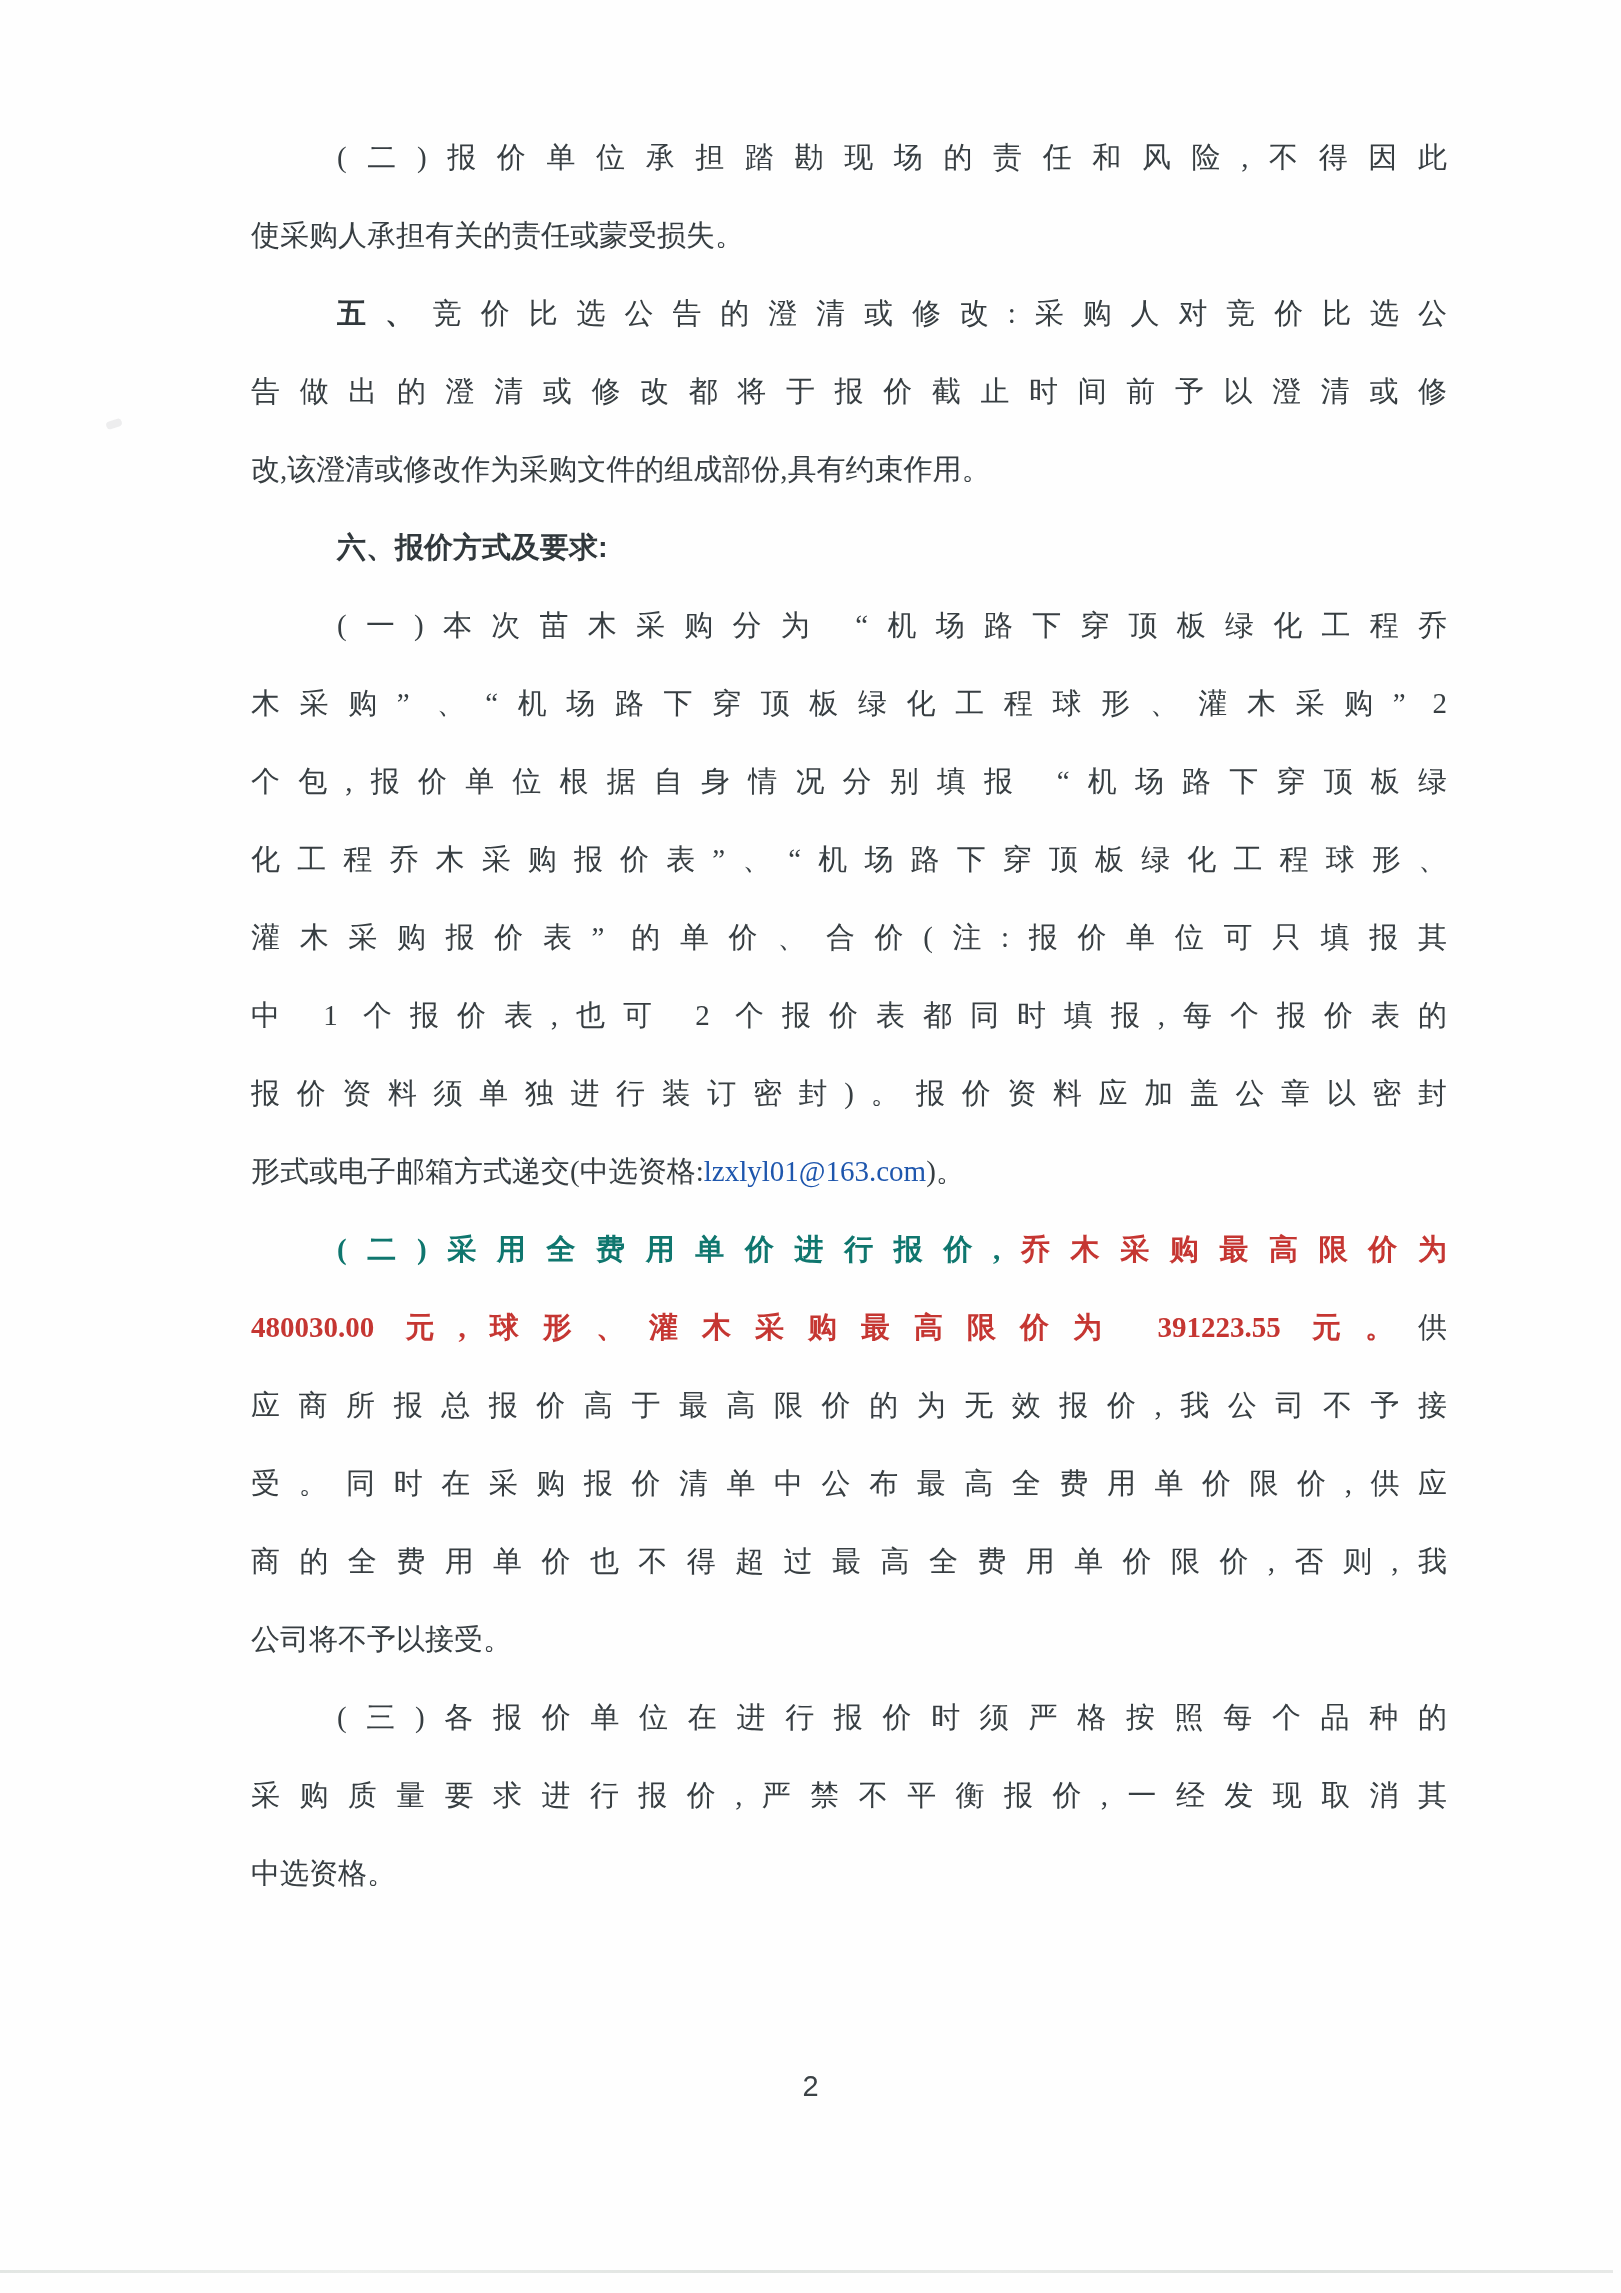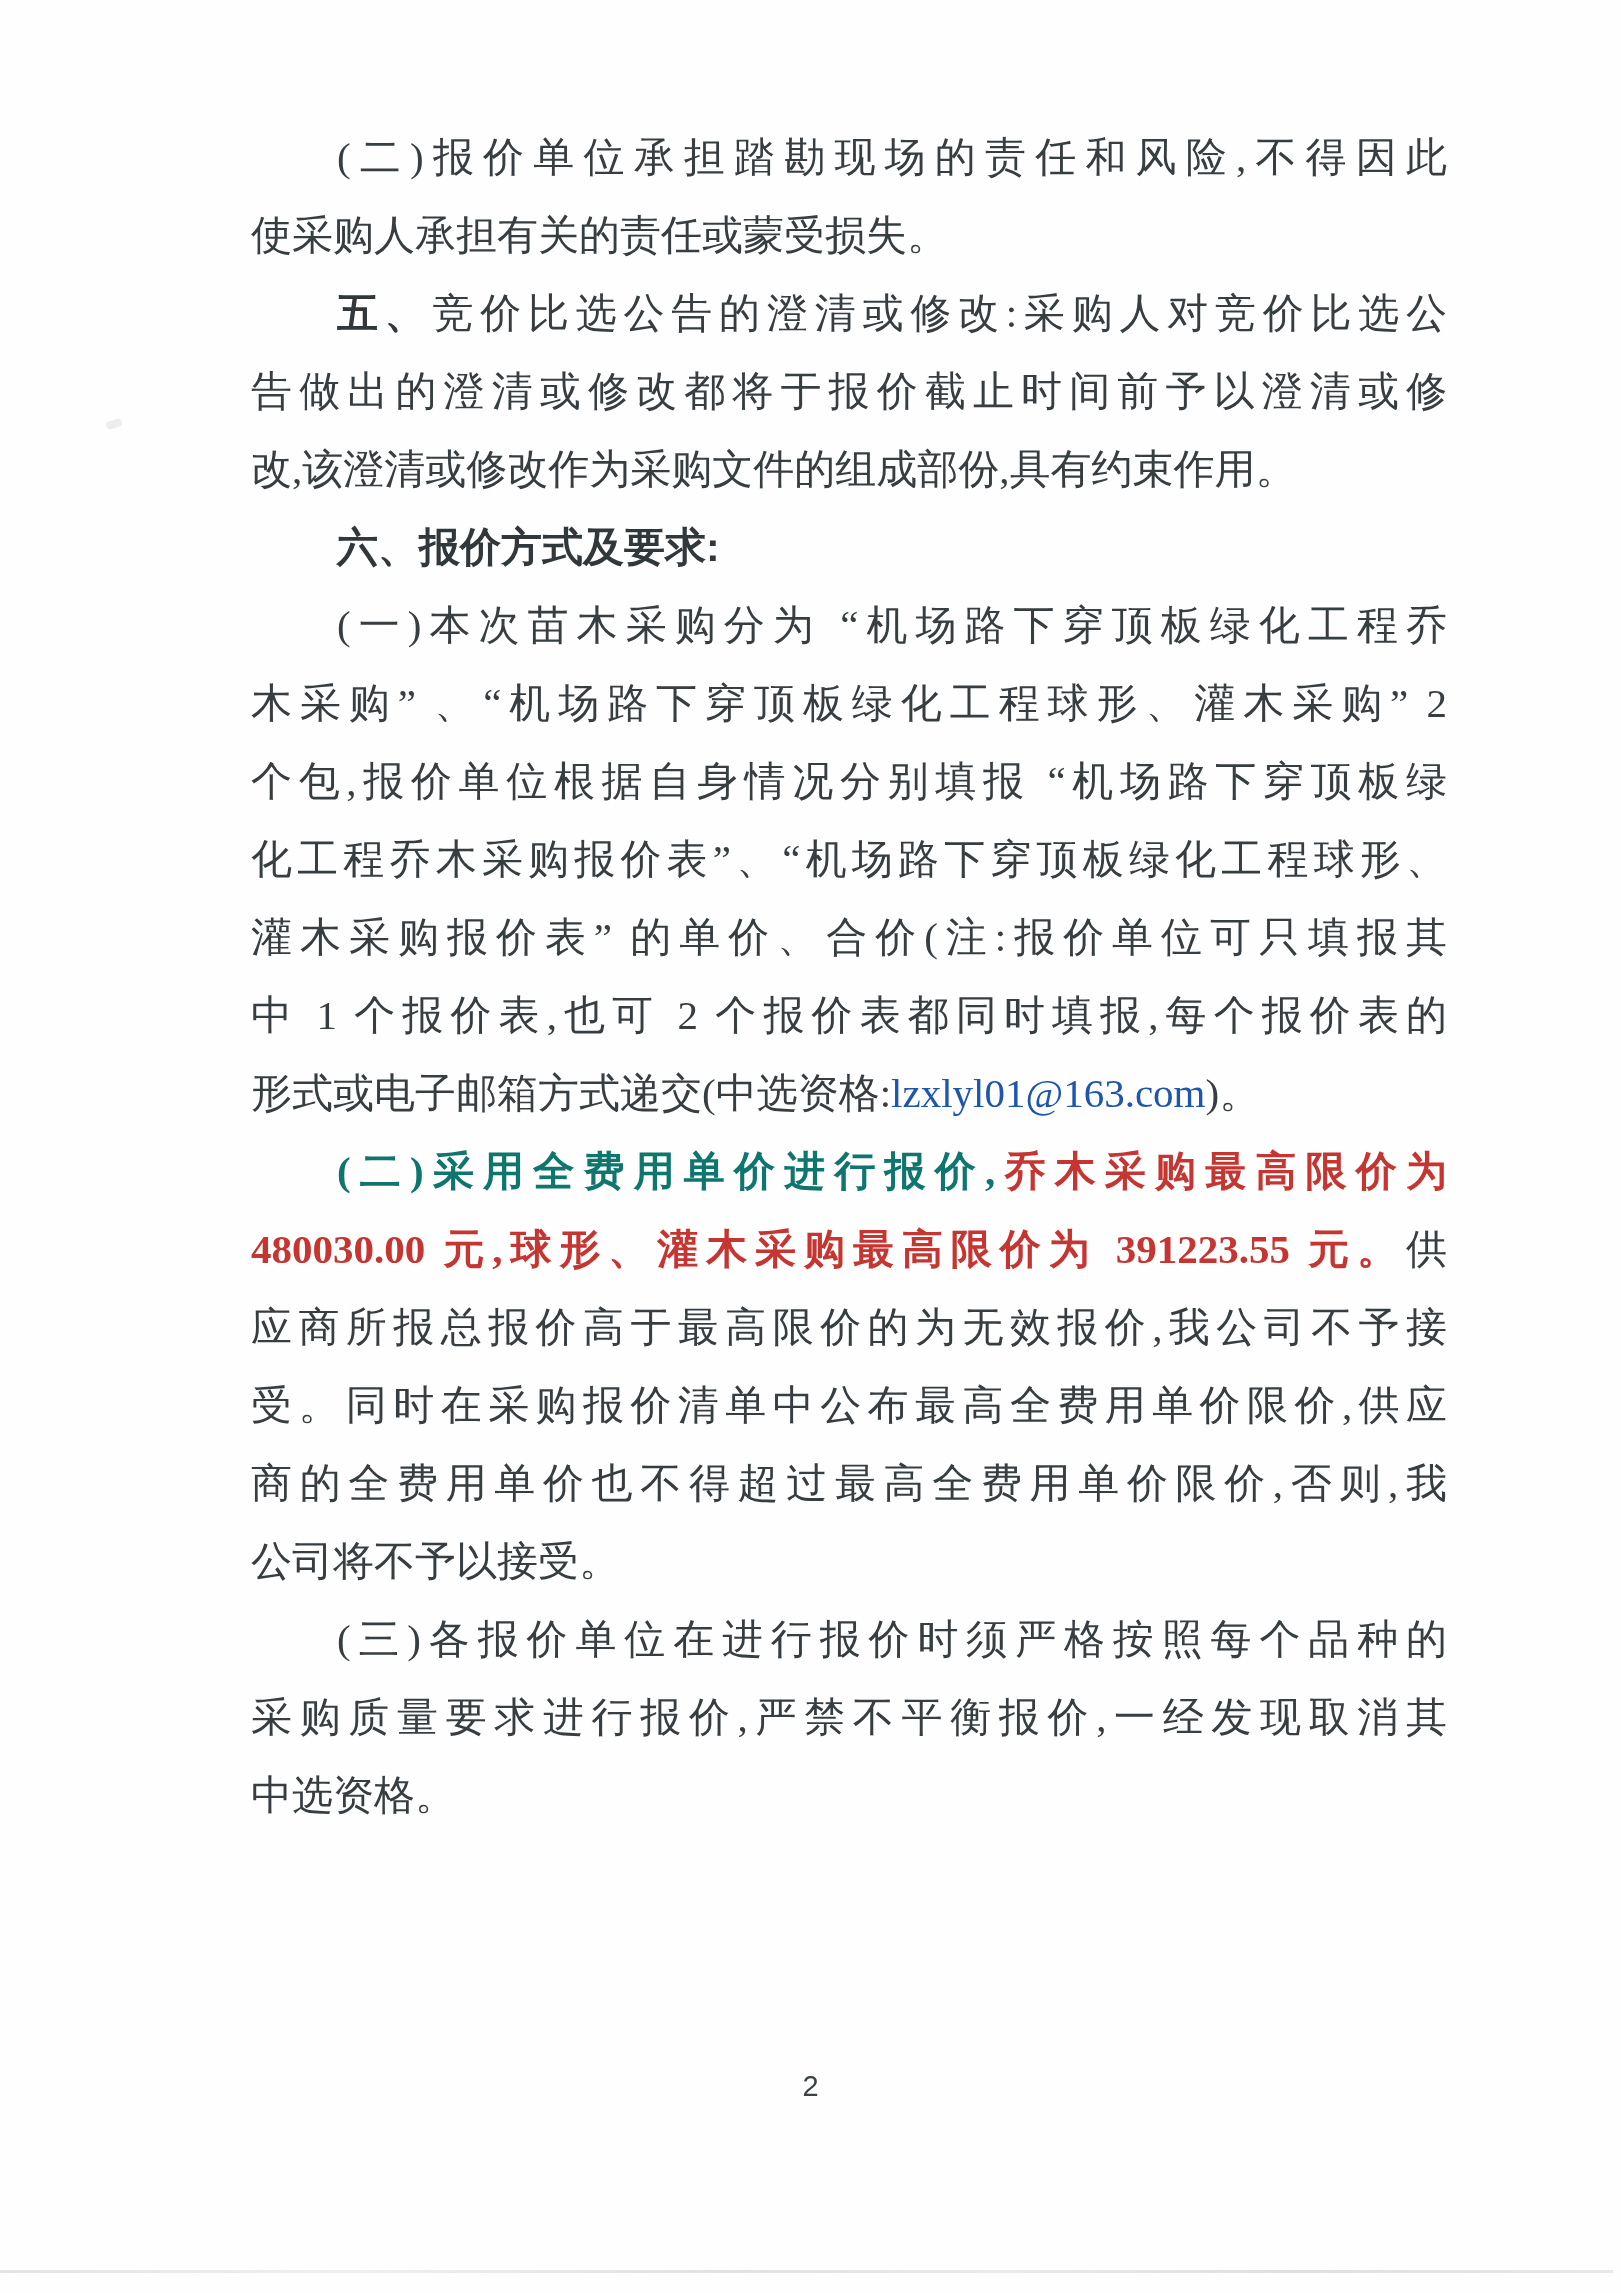--- a/index.html
+++ b/index.html
@@ -21,21 +21,21 @@
   }
   .doc-body {
     position: absolute;
     left: 251px;
     top: 118px;
     width: 1196px;
   }
   .line {
     height: 78px;
     line-height: 78px;
-    font-size: 41px;
+    font-size: 29px;
     color: var(--ink, #373e42);
     text-align: justify;
     text-align-last: justify;
     text-justify: inter-character;
   }
   .line.end {
     text-align-last: auto;
   }
   .line.indent {
     text-indent: 86px;
@@ -103,20 +103,21 @@
       <div class="line indent"><span class="s-h">五、</span><span class="s-n">竞价比选公告的澄清或修改:采购人对竞价比选公</span></div>
       <div class="line"><span class="s-n">告做出的澄清或修改都将于报价截止时间前予以澄清或修</span></div>
       <div class="line end"><span class="s-n">改,该澄清或修改作为采购文件的组成部份,具有约束作用。</span></div>
       <div class="line indent end"><span class="s-h">六、报价方式及要求:</span></div>
       <div class="line indent"><span class="s-n">(一)本次苗木采购分为 “机场路下穿顶板绿化工程乔</span></div>
       <div class="line"><span class="s-n">木采购” 、“机场路下穿顶板绿化工程球形、灌木采购” 2</span></div>
       <div class="line"><span class="s-n">个包,报价单位根据自身情况分别填报 “机场路下穿顶板绿</span></div>
       <div class="line"><span class="s-n">化工程乔木采购报价表”、“机场路下穿顶板绿化工程球形、</span></div>
       <div class="line"><span class="s-n">灌木采购报价表” 的单价、合价(注:报价单位可只填报其</span></div>
       <div class="line"><span class="s-n">中 1 个报价表,也可 2 个报价表都同时填报,每个报价表的</span></div>
+      <div class="line"><span class="s-n">报价资料须单独进行装订密封)。报价资料应加盖公章以密封</span></div>
       <div class="line end"><span class="s-n">形式或电子邮箱方式递交(中选资格:</span><a class="s-link">lzxlyl01@163.com</a><span class="s-n">)。</span></div>
       <div class="line indent"><span class="s-b">(二)采用全费用单价进行报价,</span><span class="s-rb">乔木采购最高限价为</span></div>
       <div class="line"><span class="s-rb">480030.00 元,球形、灌木采购最高限价为 391223.55 元。</span><span class="s-n">供</span></div>
       <div class="line"><span class="s-n">应商所报总报价高于最高限价的为无效报价,我公司不予接</span></div>
       <div class="line"><span class="s-n">受。同时在采购报价清单中公布最高全费用单价限价,供应</span></div>
       <div class="line"><span class="s-n">商的全费用单价也不得超过最高全费用单价限价,否则,我</span></div>
       <div class="line end"><span class="s-n">公司将不予以接受。</span></div>
       <div class="line indent"><span class="s-n">(三)各报价单位在进行报价时须严格按照每个品种的</span></div>
       <div class="line"><span class="s-n">采购质量要求进行报价,严禁不平衡报价,一经发现取消其</span></div>
       <div class="line end"><span class="s-n">中选资格。</span></div>

